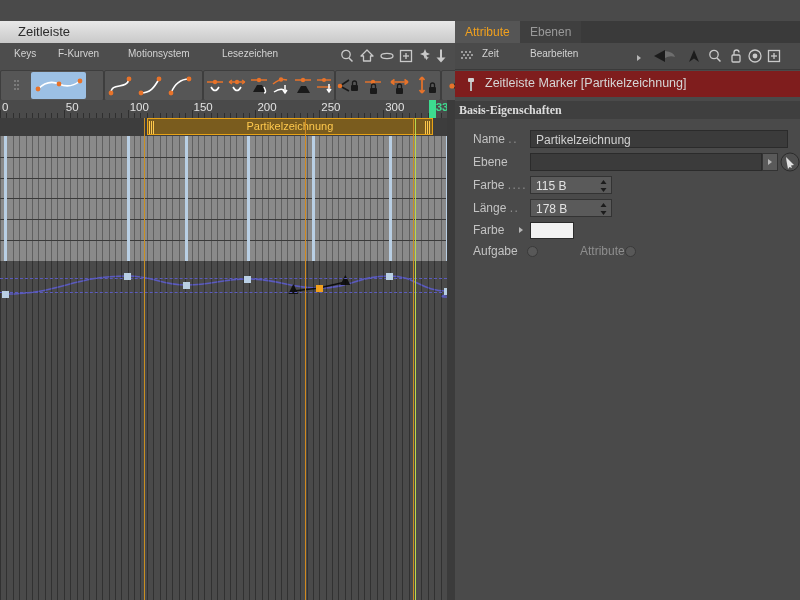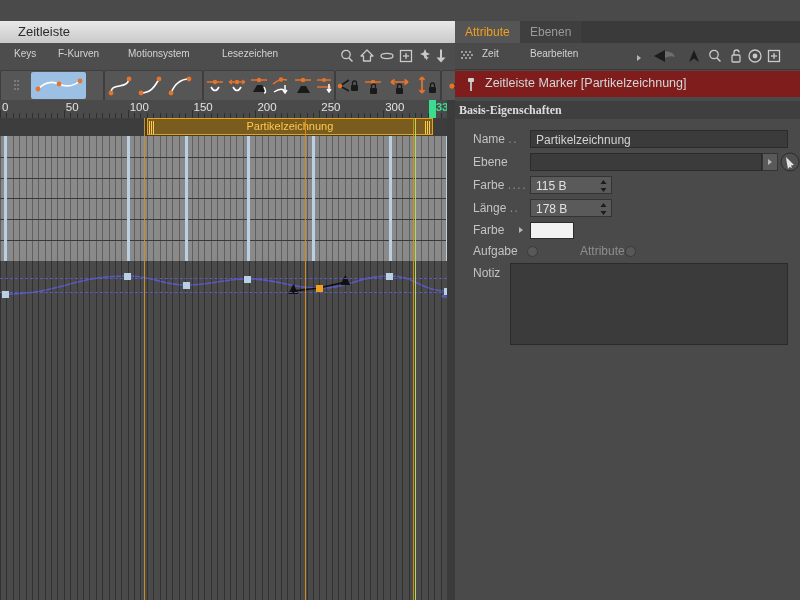--- a/index.html
+++ b/index.html
@@ -689,18 +689,14 @@
       <div class="swatch" style="left:75px;top:2px;width:42px"></div>
     </div>
 
     <div class="row" style="top:220px">
       <div class="rlbl"><span>Aufgabe</span></div>
       <div class="chk" style="left:72px;top:5px"></div>
       <div class="rlbl" style="left:125px;color:#8e8e8e"><span>Attribute</span></div>
       <div class="chk" style="left:170px;top:5px"></div>
     </div>
 
-    <div class="row" style="top:242px;height:90px">
-      <div class="rlbl"><span>Notiz</span></div>
-      <div class="notef" style="left:55px;top:0px;width:278px;height:82px"></div>
-    </div>
   </div>
 </div>
 
 </body></html>

